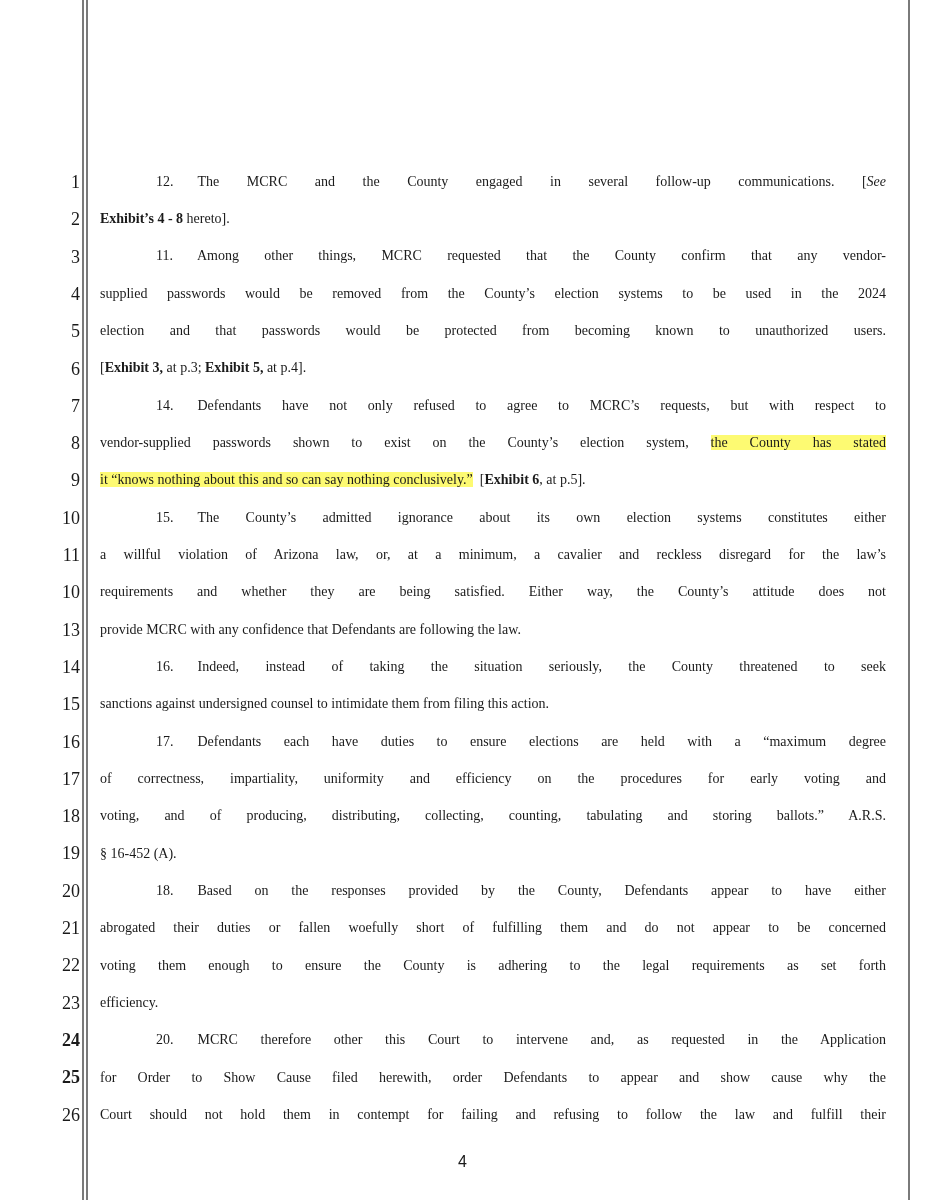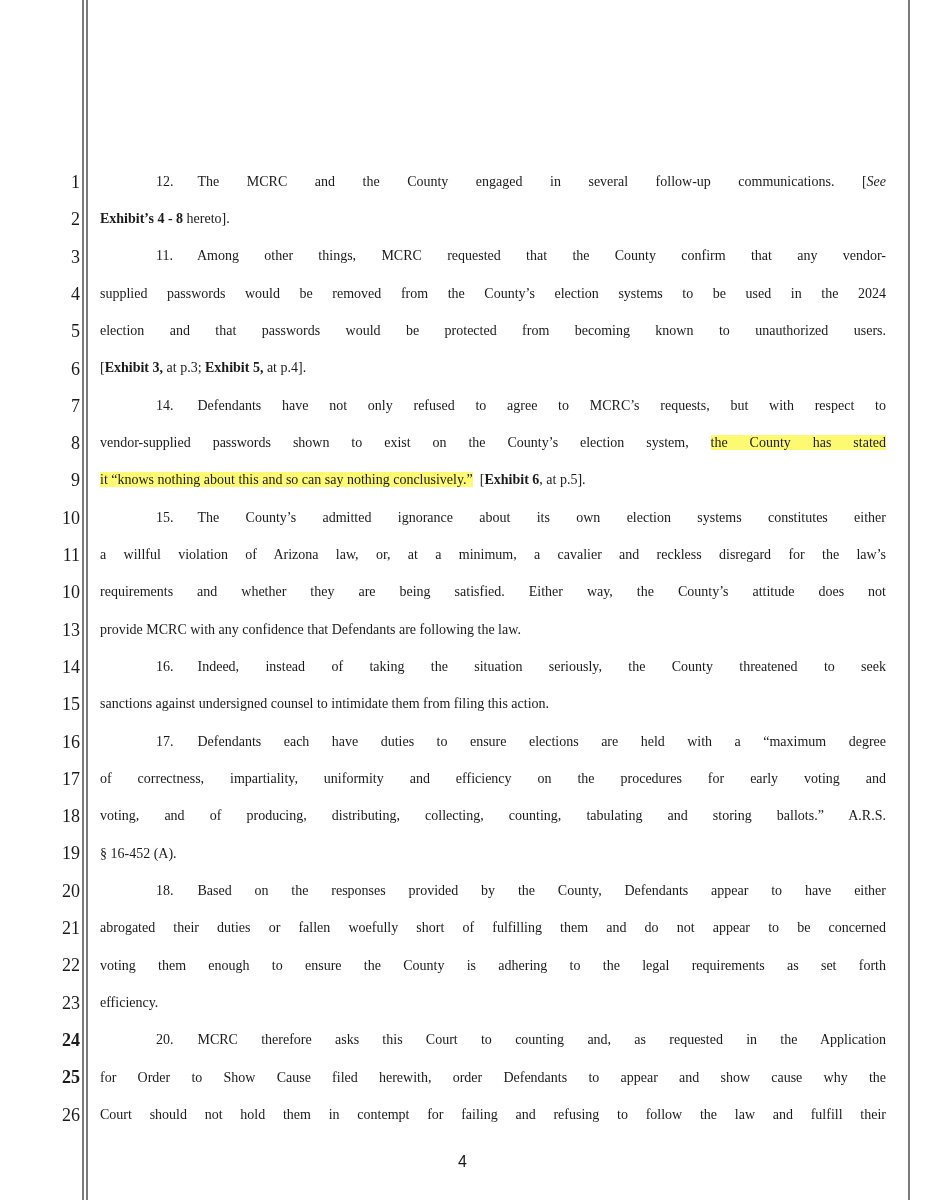--- a/index.html
+++ b/index.html
@@ -106,19 +106,19 @@
   <div class="ln" style="top:843px">§ 16-452 (A).</div>
 
   <div class="ln just" style="top:880px">
     <span><span style="display:inline-block;width:56px"></span><span>18.</span><span style="display:inline-block;width:24px"></span></span><span>Based on the responses provided by the County, Defendants appear to have either</span>
   </div>
   <div class="ln just" style="top:917px">abrogated their duties or fallen woefully short of fulfilling them and do not appear to be concerned</div>
   <div class="ln just" style="top:955px">voting them enough to ensure the County is adhering to the legal requirements as set forth</div>
   <div class="ln" style="top:992px">efficiency.</div>
 
   <div class="ln just" style="top:1029px">
-    <span><span style="display:inline-block;width:56px"></span><span>20.</span><span style="display:inline-block;width:24px"></span></span><span>MCRC therefore asks this Court to counting and, as requested in the Application</span>
+    <span><span style="display:inline-block;width:56px"></span><span>20.</span><span style="display:inline-block;width:24px"></span></span><span>MCRC therefore other this Court to intervene and, as requested in the Application</span>
   </div>
   <div class="ln just" style="top:1067px">for Order to Show Cause filed herewith, order Defendants to appear and show cause why the</div>
   <div class="ln just" style="top:1104px">Court should not hold them in contempt for failing and refusing to follow the law and fulfill their</div>
 </div>
 
 <div class="pageno">4</div>
 
 </body></html>

